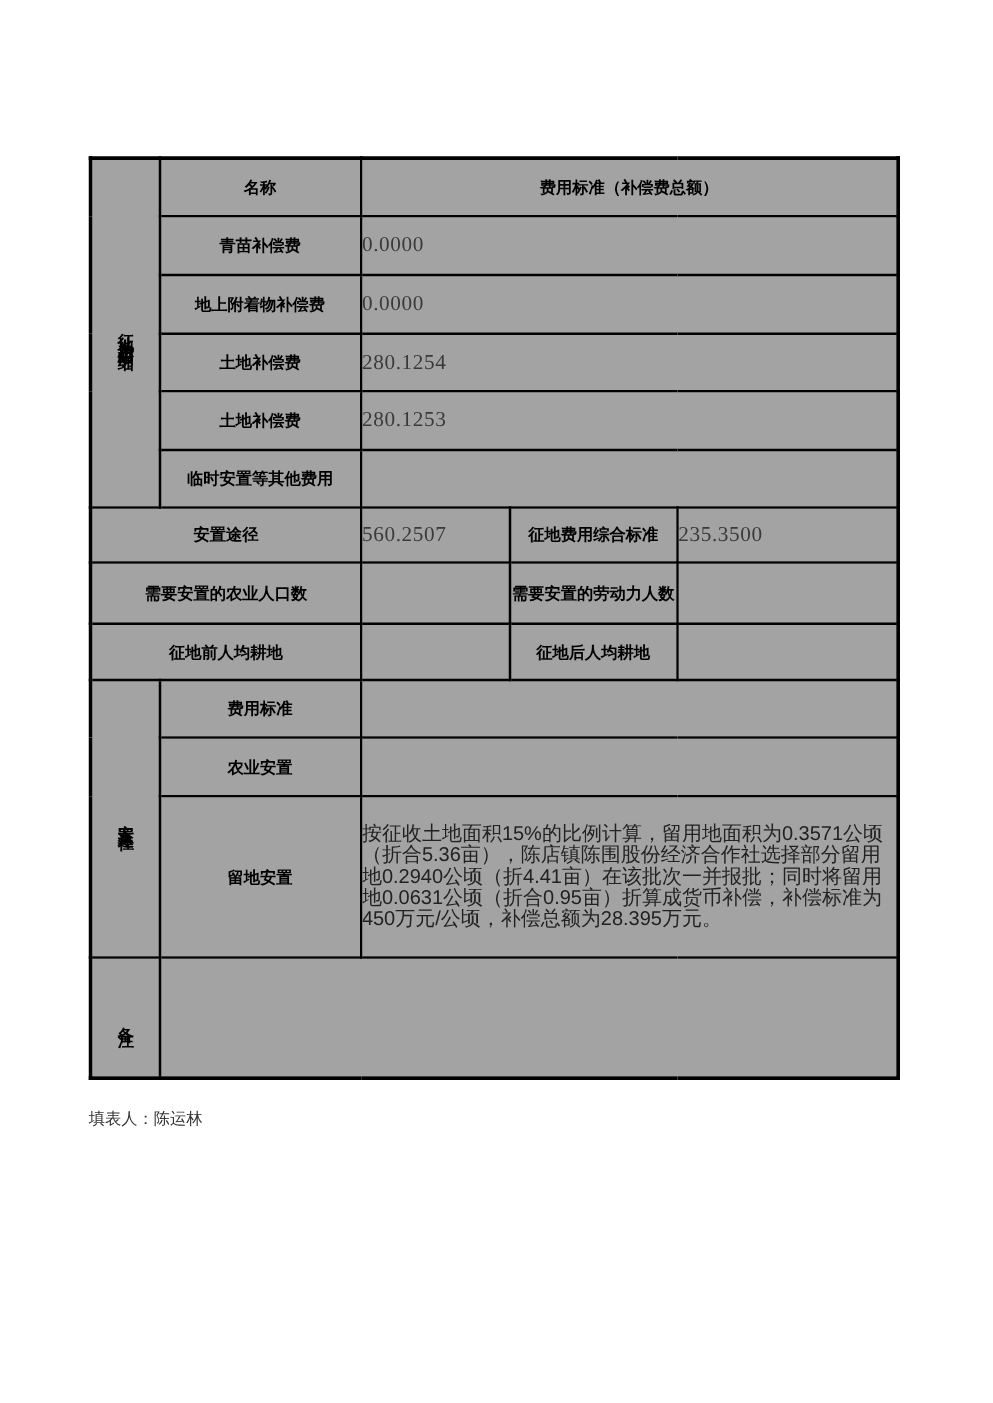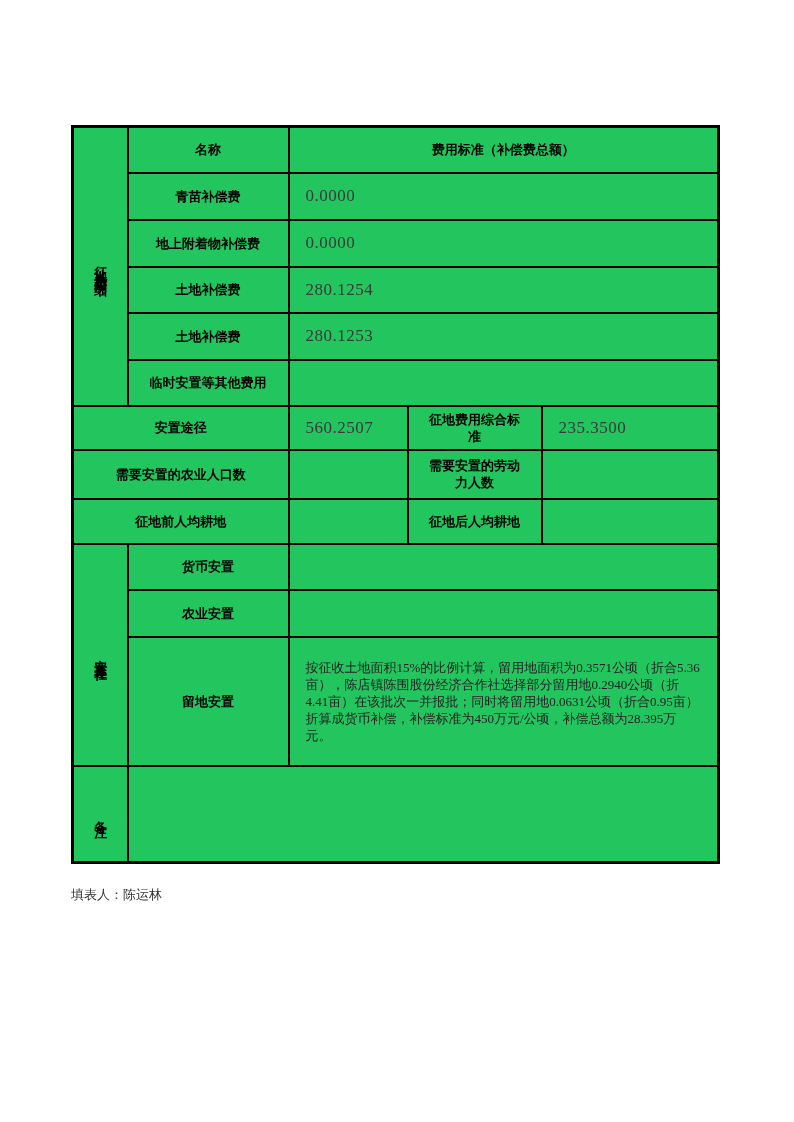--- a/index.html
+++ b/index.html
@@ -18,24 +18,24 @@
     position: absolute;
     left: 71px;
     top: 125px;
     width: 646px;
     border-collapse: collapse;
     table-layout: fixed;
     border: 3px solid #000;
   }
   table.form td {
     border: 2px solid #000;
-    padding: 2px 16px;
+    padding: 2px 0;
     overflow: hidden;
     vertical-align: middle;
-    background: #22c55e;
+    background: #a3a3a3;
   }
   .lbl {
     font-family: "Liberation Sans", "DejaVu Sans", sans-serif;
     font-weight: bold;
     font-size: 13px;
     color: #000;
     text-align: center;
     line-height: 17px;
   }
   .val {
@@ -52,22 +52,22 @@
     writing-mode: vertical-rl;
     text-orientation: upright;
     margin: 0 auto;
     font-family: "Liberation Sans", "DejaVu Sans", sans-serif;
     font-weight: bold;
     font-size: 13px;
     color: #000;
     letter-spacing: 3px;
   }
   td.longtext {
-    font-family: Liberation Serif, serif;
-    font-size: 13px;
+    font-family: Liberation Sans, sans-serif;
+    font-size: 16px;
     color: #222;
     text-align: left;
     vertical-align: middle;
     line-height: 17px;
     padding: 6px 8px 6px 6px;
   }
   .filler-line {
     position: absolute;
     left: 71px;
     top: 874px;
@@ -136,21 +136,21 @@
       <td class="lbl" colspan="2">征地前人均耕地</td>
       <td class="val"></td>
       <td class="lbl">征地后人均耕地</td>
       <td class="val"></td>
     </tr>
 
     <tr style="height:46px">
       <td class="vertcell" rowspan="3">
         <div class="vtext">安置途径</div>
       </td>
-      <td class="lbl">货币安置</td>
+      <td class="lbl">费用标准</td>
       <td class="val" colspan="3"></td>
     </tr>
     <tr style="height:47px">
       <td class="lbl">农业安置</td>
       <td class="val" colspan="3"></td>
     </tr>
     <tr style="height:129px">
       <td class="lbl">留地安置</td>
       <td class="longtext" colspan="3">按征收土地面积15%的比例计算，留用地面积为0.3571公顷（折合5.36亩），陈店镇陈围股份经济合作社选择部分留用地0.2940公顷（折4.41亩）在该批次一并报批；同时将留用地0.0631公顷（折合0.95亩）折算成货币补偿，补偿标准为450万元/公顷，补偿总额为28.395万元。</td>
     </tr>

